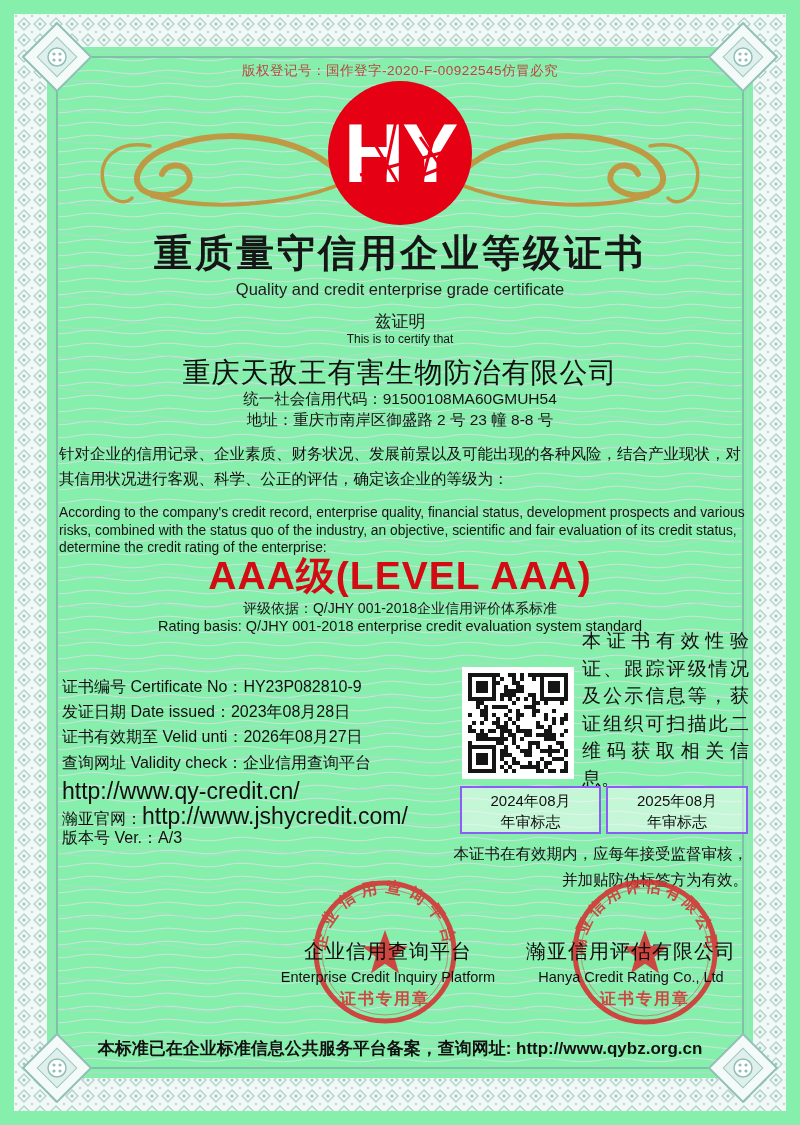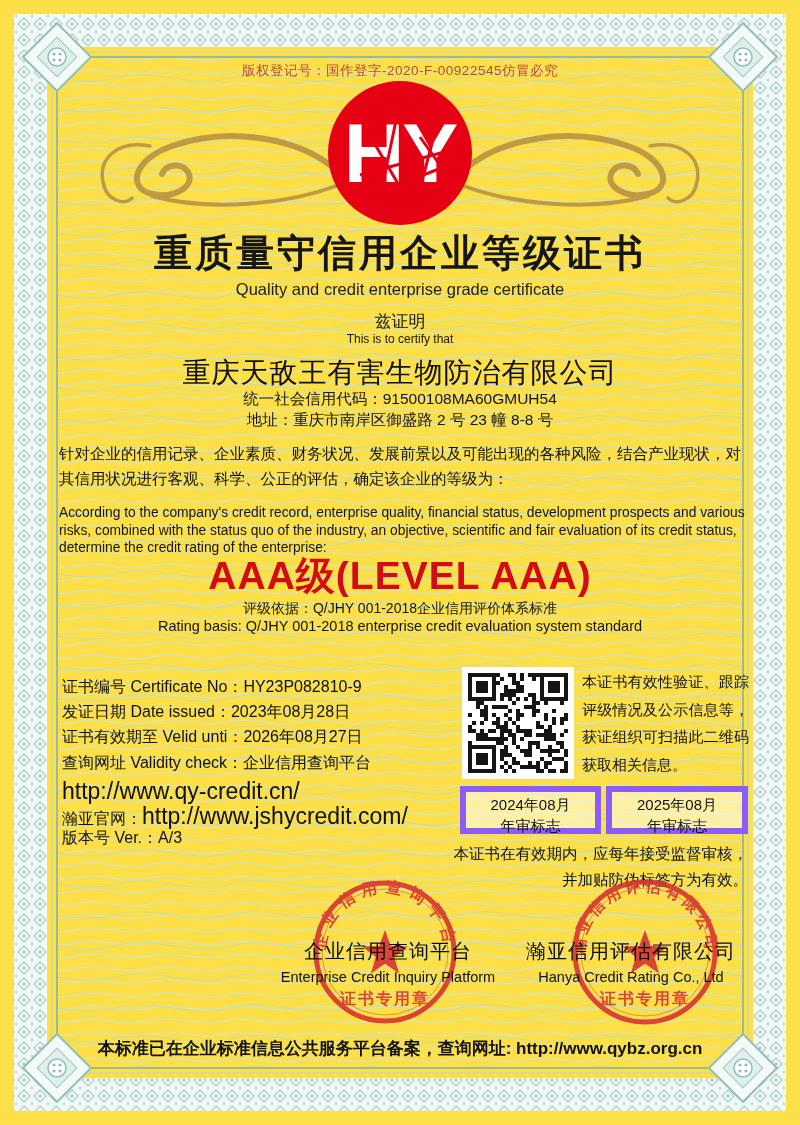--- a/index.html
+++ b/index.html
@@ -1,20 +1,20 @@
 <!DOCTYPE html>
 <html><head>
 <meta charset="utf-8">
 <style>
   * { margin:0; padding:0; box-sizing:border-box; }
   html,body { background:#e8e8e8; }
   body { font-family:"Liberation Sans","DejaVu Sans",sans-serif; }
   .page {
     position:relative; width:800px; height:1125px; margin:0 auto;
-    background:#fde047; overflow:hidden;
+    background:#86efac; overflow:hidden;
   }
   .abs { position:absolute; }
   .bg-svg { position:absolute; left:0; top:0; z-index:0; pointer-events:none; }
   .layer { position:absolute; z-index:2; }
 
   .copyright-line { top:62px; left:0; width:100%; text-align:center;
     font-size:13.5px; color:#b5483f; letter-spacing:.5px; }
 
   .logo-svg { left:320px; top:79px; z-index:2; }
 
@@ -43,24 +43,24 @@
   .details { left:62px; top:677px; }
   .drow { height:25.2px; font-size:16px; color:#101010; white-space:nowrap; }
   .drow .url { font-size:23px; }
 
   .qr-wrap { left:462px; top:667px; width:112px; height:112px; background:#ffffff;
     padding:6px; z-index:2; }
   .qr-grid { display:grid; grid-template-columns:repeat(25,4px); grid-auto-rows:4px; }
   .qr-grid i { display:block; }
   .qr-grid i.on { background:#151515; }
 
-  .qr-note { left:582px; top:668px; width:167px; font-size:15px;
+  .qr-note { left:582px; top:627px; width:167px; font-size:19px;
     line-height:27.5px; color:#101010; text-align:justify; }
 
-  .badge { position:absolute; border:6px solid #8b5cf6; background:rgba(255,255,255,.5);
+  .badge { position:absolute; border:2px solid #8b5cf6; background:rgba(255,255,255,.5);
     text-align:center; font-size:15px; line-height:21px; padding-top:2px;
     height:48px; z-index:2; color:#101010; }
   .badge-1 { left:460px; top:786px; width:141px; }
   .badge-2 { left:606px; top:786px; width:142px; }
 
   .supervision { left:380px; top:841px; width:368px; text-align:right;
     font-size:15.5px; line-height:26px; color:#101010; }
 
   .seal-svg { position:absolute; z-index:2; }
   .seal-left-svg { left:303px; top:870px; }

